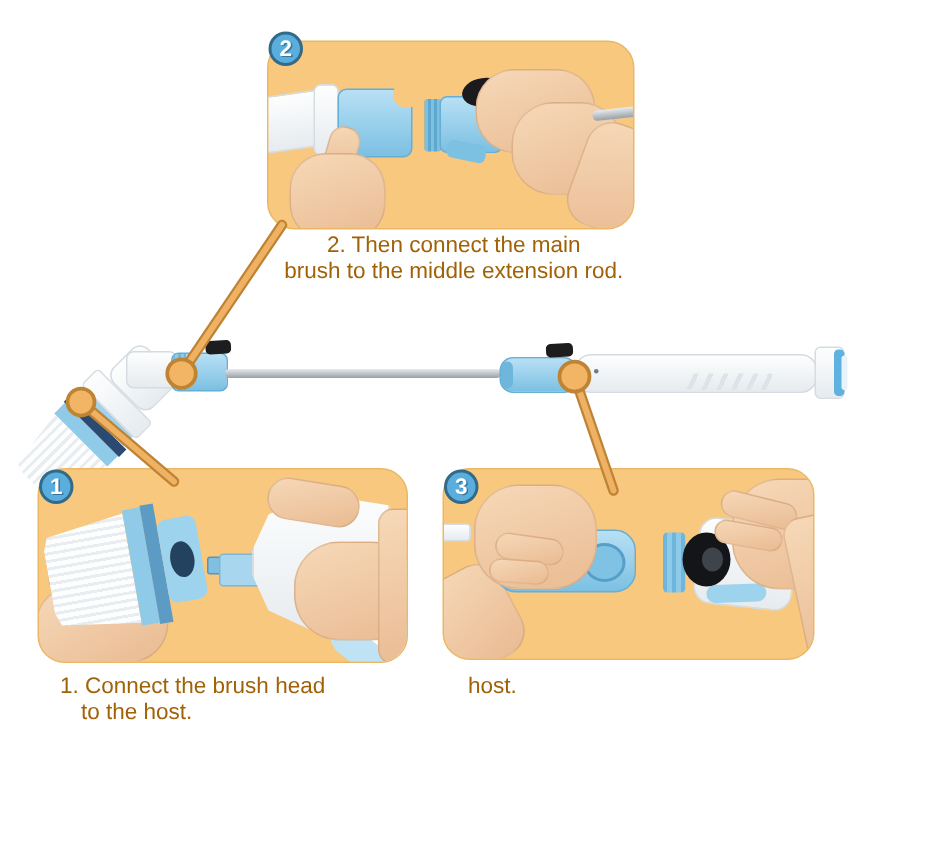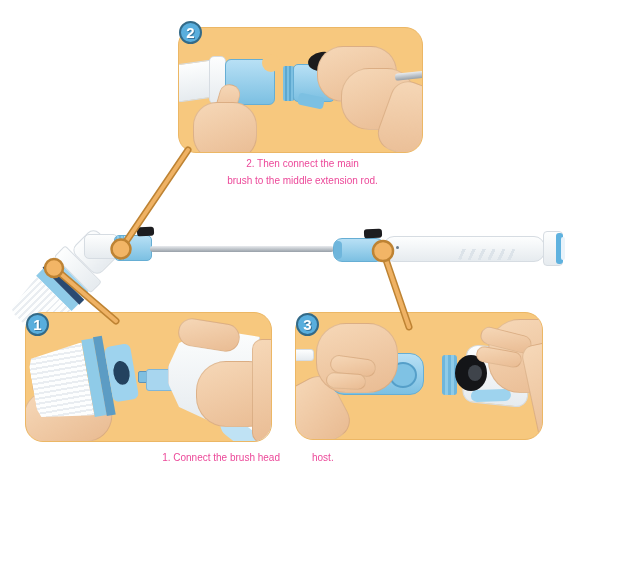--- a/index.html
+++ b/index.html
@@ -24,23 +24,23 @@
   }
   .badge2{left:179px;top:21px;}
   .badge1{left:26px;top:313px;}
   .badge3{left:296px;top:313px;}
   
   .abs{position:absolute;}
   .skin{background:linear-gradient(160deg,#F6D8B8,#E9BB92);border:1px solid rgba(190,140,95,.35);}
   .whitepart{background:linear-gradient(180deg,#FDFEFE,#E6EBEF);border:1px solid #D6DCE2;}
   .bluepart{background:linear-gradient(180deg,#B8E0F5,#7CC0E2);border:1px solid #66AED4;}
   
-  .caption{position:absolute;color:#ec4899;font-size:10px;line-height:17px;}
+  .caption{position:absolute;color:#a16207;font-size:15px;line-height:17px;}
   .cap2{left:160px;top:155px;width:285px;text-align:center;}
-  .cap1{left:40px;top:449px;width:240px;text-align:right;}
+  .cap1{left:40px;top:449px;width:240px;text-align:left;}
   .cap1 .l2{padding-left:14px;}
   .cap3{left:297px;top:449px;width:250px;text-align:left;}
   .cap3 .l2{padding-left:15px;}
   
   .brush-stack{
     left:2px;top:246px;width:118px;height:52px;display:flex;align-items:center;
     transform:rotate(-45deg);transform-origin:62% 50%;
   }
   .bristles{
     width:44px;height:48px;
@@ -177,19 +177,20 @@
   <div class="badge badge3">
       <span>3</span>
     </div>
 
   <div class="caption cap2">
     <div class="l1">2. Then connect the main</div>
     <div class="l2">brush to the middle extension rod.</div>
   </div>
   <div class="caption cap1">
     <div class="l1">1. Connect the brush head</div>
+    <div class="l2">to the host.</div>
   </div>
   <div class="caption cap3">
     <div class="l2">host.</div>
   </div>
 
 
 </div>
 
 </body></html>

